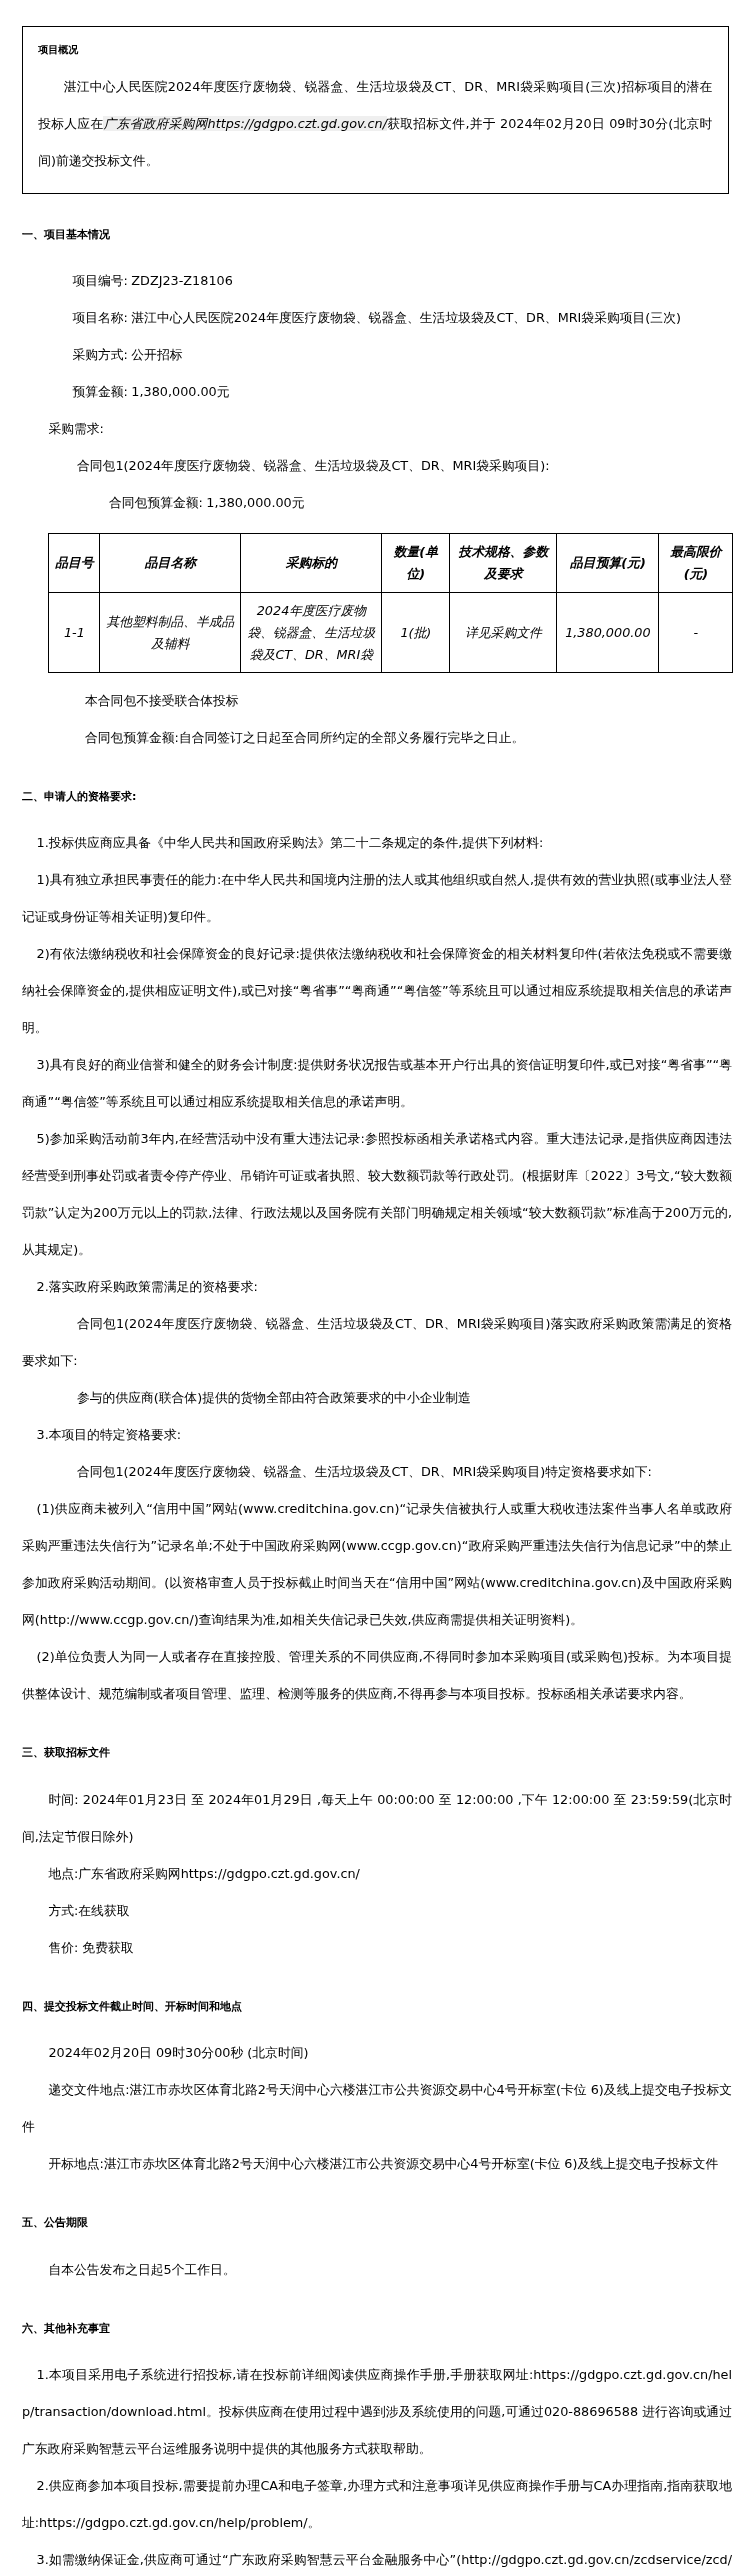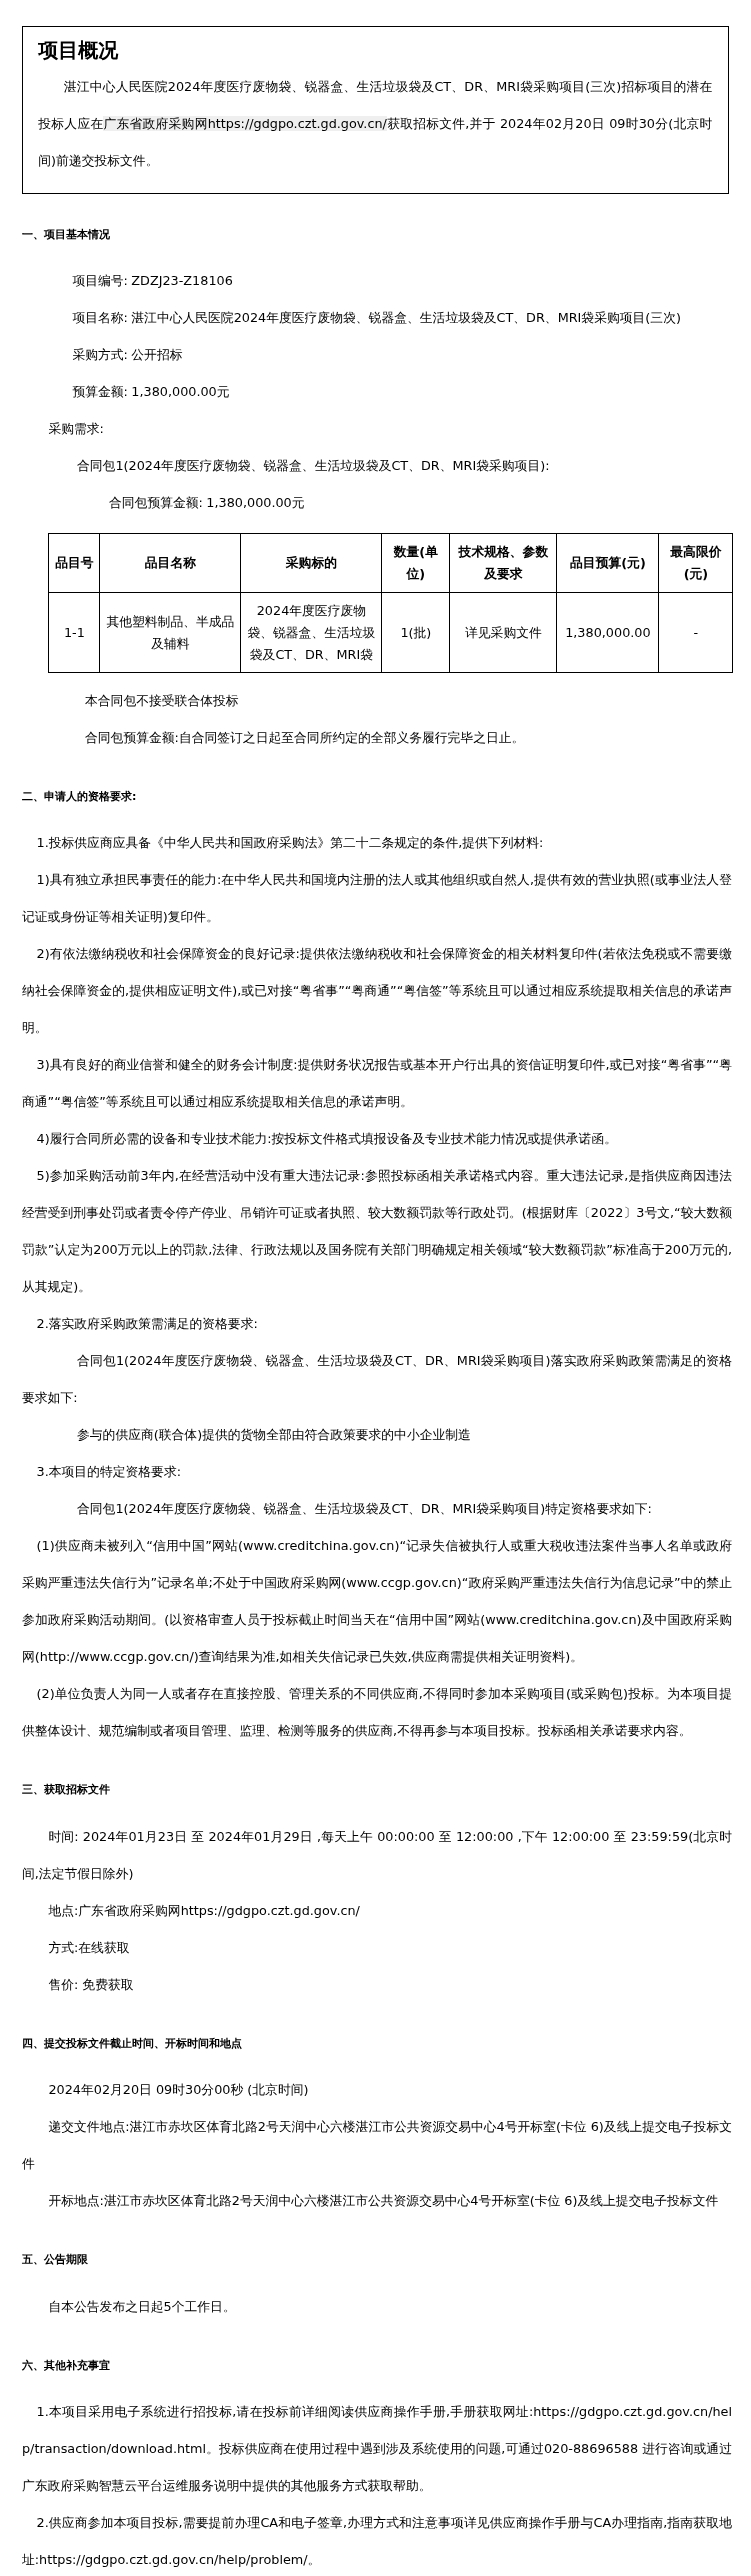--- a/index.html
+++ b/index.html
@@ -12,42 +12,43 @@
   .page{width:751px;box-sizing:border-box;padding:25.5px 19px 29px 22px;background:#fff;}
 
   
   .overview-box{
     border:1.7px solid #000;
     padding:10.2px 15.3px 13.6px 15.3px;
     margin:0 3.4px 31px 0;
     line-height:26.4px;
     font-size:12.8px;
   }
-  .overview-title{font-weight:bold;font-size:20px;margin-bottom:5.1px;}
+  .overview-title{font-weight:bold;font-size:10px;margin-bottom:5.1px;}
   .overview-text{margin:0;text-indent:25.5px;text-align:justify;word-break:break-all;}
-  .hl{background:#efefef;}
+  .hl{background:#efefef;font-style:italic;}
 
   
   .h{font-size:11px;font-weight:bold;margin:31px 0 17px 0;line-height:20.4px;}
 
   
   p{margin:0;font-size:12.8px;line-height:37px;text-align:justify;word-break:break-all;}
   .ind1{text-indent:14.5px;}   
   .ind2{text-indent:26.4px;}   
   .ind3{text-indent:55px;}   
   .ind4{text-indent:63px;}   
   .lbl{margin-right:3.4px;margin-left:24px;}
 
   
   table.items{
     border-collapse:collapse;
     margin:12px 0 8.5px 26.4px;
     width:548px;
     table-layout:fixed;
     font-size:12.8px;
+    font-style:italic;
   }
   table.items th,table.items td{
     border:0.9px solid #000;
     padding:6.8px 5.1px;
     line-height:22px;
     text-align:center;
     vertical-align:middle;
     word-break:break-all;
   }
   table.items th{font-weight:bold;}
@@ -108,21 +109,20 @@
   </table>
 
   <p class="ind4">本合同包不接受联合体投标</p>
   <p class="ind4">合同包预算金额:自合同签订之日起至合同所约定的全部义务履行完毕之日止。</p>
 
   <div class="h">二、申请人的资格要求:</div>
   <p class="ind1">1.投标供应商应具备《中华人民共和国政府采购法》第二十二条规定的条件,提供下列材料:</p>
   <p class="ind1">1)具有独立承担民事责任的能力:在中华人民共和国境内注册的法人或其他组织或自然人,提供有效的营业执照(或事业法人登记证或身份证等相关证明)复印件。</p>
   <p class="ind1">2)有依法缴纳税收和社会保障资金的良好记录:提供依法缴纳税收和社会保障资金的相关材料复印件(若依法免税或不需要缴纳社会保障资金的,提供相应证明文件),或已对接“粤省事”“粤商通”“粤信签”等系统且可以通过相应系统提取相关信息的承诺声明。</p>
   <p class="ind1">3)具有良好的商业信誉和健全的财务会计制度:提供财务状况报告或基本开户行出具的资信证明复印件,或已对接“粤省事”“粤商通”“粤信签”等系统且可以通过相应系统提取相关信息的承诺声明。</p>
-  <p class="ind1">4)履行合同所必需的设备和专业技术能力:按投标文件格式填报设备及专业技术能力情况或提供承诺函。</p>
   <p class="ind1">5)参加采购活动前3年内,在经营活动中没有重大违法记录:参照投标函相关承诺格式内容。重大违法记录,是指供应商因违法经营受到刑事处罚或者责令停产停业、吊销许可证或者执照、较大数额罚款等行政处罚。(根据财库〔2022〕3号文,“较大数额罚款”认定为200万元以上的罚款,法律、行政法规以及国务院有关部门明确规定相关领域“较大数额罚款”标准高于200万元的,从其规定)。</p>
   <p class="ind1">2.落实政府采购政策需满足的资格要求:</p>
   <p class="ind3">合同包1(2024年度医疗废物袋、锐器盒、生活垃圾袋及CT、DR、MRI袋采购项目)落实政府采购政策需满足的资格要求如下:</p>
   <p class="ind3">参与的供应商(联合体)提供的货物全部由符合政策要求的中小企业制造</p>
   <p class="ind1">3.本项目的特定资格要求:</p>
   <p class="ind3">合同包1(2024年度医疗废物袋、锐器盒、生活垃圾袋及CT、DR、MRI袋采购项目)特定资格要求如下:</p>
   <p class="ind1">(1)供应商未被列入“信用中国”网站(www.creditchina.gov.cn)“记录失信被执行人或重大税收违法案件当事人名单或政府采购严重违法失信行为”记录名单;不处于中国政府采购网(www.ccgp.gov.cn)“政府采购严重违法失信行为信息记录”中的禁止参加政府采购活动期间。(以资格审查人员于投标截止时间当天在“信用中国”网站(www.creditchina.gov.cn)及中国政府采购网(http://www.ccgp.gov.cn/)查询结果为准,如相关失信记录已失效,供应商需提供相关证明资料)。</p>
   <p class="ind1">(2)单位负责人为同一人或者存在直接控股、管理关系的不同供应商,不得同时参加本采购项目(或采购包)投标。为本项目提供整体设计、规范编制或者项目管理、监理、检测等服务的供应商,不得再参与本项目投标。投标函相关承诺要求内容。</p>
 
   <div class="h">三、获取招标文件</div>

